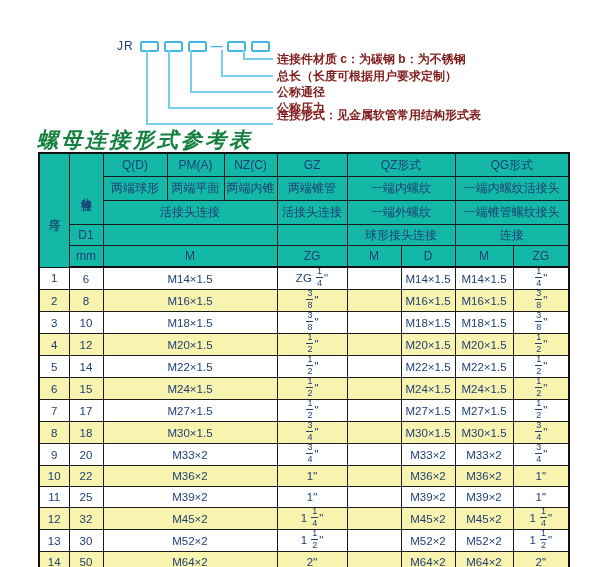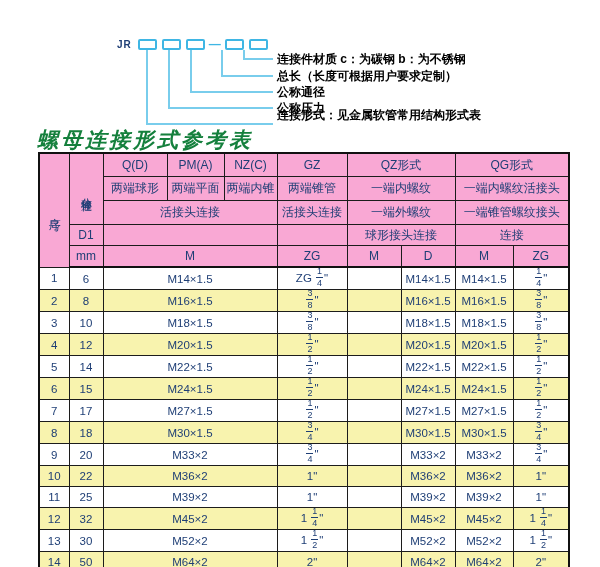--- a/index.html
+++ b/index.html
@@ -4,36 +4,36 @@
 <style>
   html,body { margin:0; padding:0; background:#e8e8e8; }
   .page {
     position:relative; width:600px; height:567px; background:#ffffff;
     font-family:"Liberation Sans", sans-serif; overflow:hidden;
   }
   
   .star-heading { position:absolute; left:116px; top:17px; font-size:13px; font-weight:bold; color:#1e3e75; }
   .star-heading .star { color:#2fb0e2; margin-right:2px; font-weight:normal; }
   .jr-row { position:absolute; left:117px; top:39px; display:flex; align-items:center; }
-  .jr { font-size:10px; font-weight:bold; color:#1e3e75; margin-right:6px; letter-spacing:1px; }
+  .jr { font-size:12px; font-weight:normal; color:#1e3e75; margin-right:6px; letter-spacing:1px; }
   .code-box { width:15px; height:7px; border:2px solid #3fb6e4; border-radius:2px; background:#fff; margin-right:5px; }
   .code-dash { color:#3fb6e4; font-weight:bold; font-size:12px; margin:0 4px 0 -1px; line-height:7px; }
   .vline { position:absolute; width:2px; background:#79cdec; }
   .hline { position:absolute; height:2px; background:#79cdec; }
-  .diag-label { position:absolute; left:277px; font-size:12px; font-weight:bold; color:#000000; white-space:nowrap; line-height:14px; }
+  .diag-label { position:absolute; left:277px; font-size:12px; font-weight:bold; color:#7f1d1d; white-space:nowrap; line-height:14px; }
   
   .tbl-title {
     position:absolute; left:37px; top:126px; font-family:"DejaVu Serif", serif;
     font-style:italic; font-weight:bold; font-size:21px; color:#15803d; letter-spacing:3px;
   }
   
   table.ref { position:absolute; left:38px; top:152px; width:530px; border-collapse:collapse; table-layout:fixed; }
   table.ref td, table.ref th { border:1px solid #1c1c1c; text-align:center; vertical-align:middle; padding:0; overflow:hidden; }
   table.ref { border:2px solid #111; }
-  thead th { background:#f9a8d4; color:#1e3e75; font-weight:normal; font-size:12px; }
+  thead th { background:#14b8a6; color:#1e3e75; font-weight:normal; font-size:12px; }
   thead tr.r1 th { height:22px; }
   thead tr.r2 th { height:23px; }
   thead tr.r3 th { height:23px; }
   thead tr.r4 th { height:20px;margin-top:42px; }
   thead tr.r5 th { height:20px; border-bottom:2px solid #111;text-align:center; }
   thead th.latin { font-size:12px; }
   .vtext { writing-mode:vertical-rl; text-orientation:upright; letter-spacing:3px; font-size:12px; display:inline-block; }
   .vtext.small { font-size:11px; letter-spacing:1px; }
   tbody td { height:20px; font-size:11.5px; color:#1e3e75; background:#ffffff; }
   tbody tr.alt td { background:#f8f3ae; }

